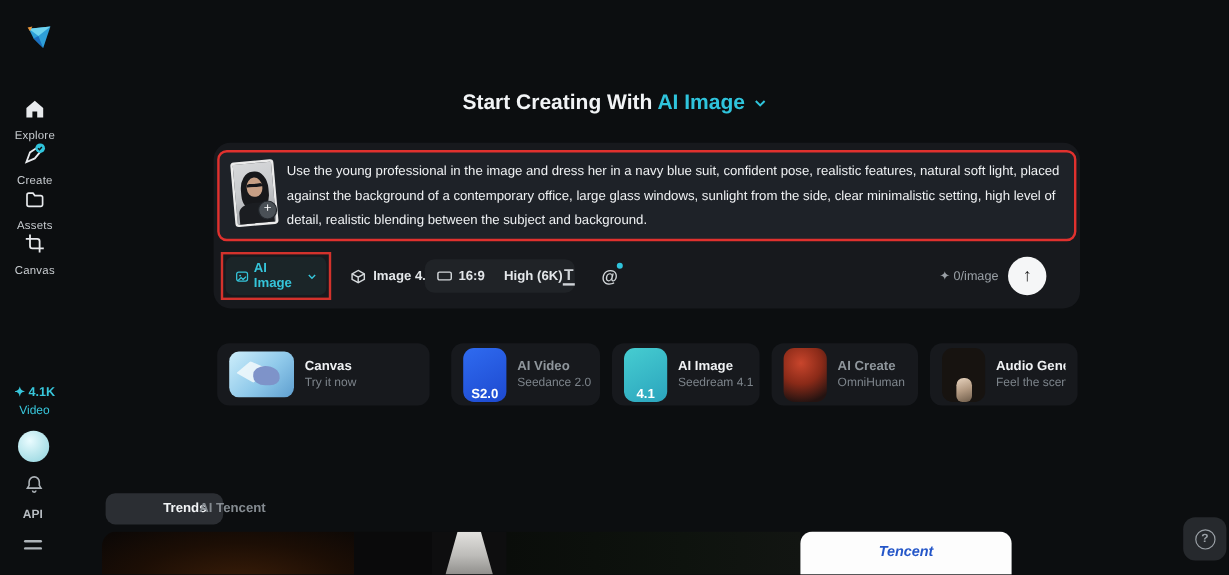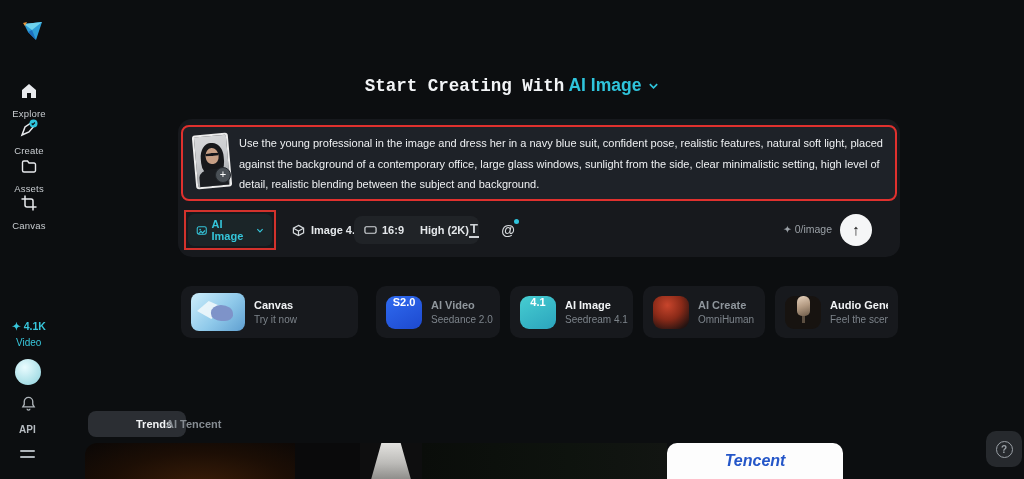--- a/index.html
+++ b/index.html
@@ -17,21 +17,21 @@
   .plan    { position:absolute; left:16px; top:337px; color:#38c7dc; font-size:10px; cursor:pointer; }
   .avatar  { position:absolute; left:15px; top:359px; width:26px; height:26px; border-radius:50%;
              background:radial-gradient(circle at 38% 32%, #eafcff 0%, #bfe9ef 45%, #8fd2dd 100%); cursor:pointer; }
   .bell    { position:absolute; left:20px; top:395px; cursor:pointer; }
   .api     { position:absolute; left:19px; top:424px; font-size:10px; color:#b7bcc1; font-weight:bold; cursor:pointer; }
   .burger  { position:absolute; left:20px; top:450px; cursor:pointer; }
   .burger i{ display:block; height:2px; background:#aeb4b9; border-radius:2px; margin-bottom:4px; }
   .burger i:first-child{ width:15px; } .burger i:last-child{ width:15px; }
   
   .heading { position:absolute; left:0; right:0; top:75px; text-align:center; font-size:17.5px; font-weight:bold; }
-  .heading .pre { color:#f2f4f6;font-family:Liberation Mono, monospace; }
+  .heading .pre { color:#f2f4f6; }
   .heading .mode { color:#2fc4dc; cursor:pointer; }
   .heading svg { vertical-align:middle; margin-left:2px; }
   
   .composer { position:absolute; left:178px; top:119px; width:722px; height:138px;
               background:#17191d; border-radius:14px; }
   .promptbox { position:absolute; left:3px; top:6px; width:716px; height:76px;
                border:2px solid #e0312e; border-radius:8px; background:#1e2228; cursor:text; }
   .pthumb { position:absolute; left:11px; top:7px; width:36px; height:54px; transform:rotate(-5deg);
             border:2px solid #ececec; border-radius:3px; overflow:hidden; cursor:pointer;
             background:linear-gradient(165deg,#d7d8da 0%,#c9cbce 45%,#9a9da1 100%); }
@@ -62,21 +62,21 @@
   .cost { position:absolute; right:68px; top:16px; font-size:10.5px; color:#9aa0a6; cursor:default; }
   .send { position:absolute; right:28px; top:7px; width:32px; height:32px; border-radius:50%;
           background:#f5f6f7; color:#111; font-size:15px; font-weight:bold; text-align:center;
           line-height:31px; cursor:pointer; }
   
   .card { position:absolute; top:286px; height:52px; background:#17191d; border-radius:10px;
           display:flex; align-items:center; padding:0 10px; gap:9px; cursor:pointer; }
   .card .tt { font-size:11px; font-weight:bold; color:#f0f2f4; white-space:nowrap; overflow:hidden; }
   .card .tt.dim { color:#8f969c; }
   .card .st { font-size:10px; color:#7d848b; margin-top:3px; white-space:nowrap; }
-  .cicon { width:36px; height:33px; border-radius:9px; flex:none; display:flex; align-items:flex-start;
+  .cicon { width:36px; height:45px; border-radius:9px; flex:none; display:flex; align-items:flex-end;
            justify-content:center; font-size:11px; font-weight:bold; color:#fff; position:relative; overflow:hidden; }
   .thumb-canvas { width:54px; height:38px; border-radius:8px; flex:none; position:relative; overflow:hidden;
            background:linear-gradient(135deg,#cdeefb 0%,#8fc9ea 55%,#5f9fd0 100%); }
   .wing { position:absolute; left:6px; top:8px; width:26px; height:18px; background:#eef7fb;
           clip-path:polygon(0 55%, 45% 0, 100% 35%, 55% 100%); opacity:.9; }
   .horse { position:absolute; left:20px; top:12px; width:22px; height:16px; background:#7e93c9; border-radius:50% 60% 40% 50%; }
   .ic-video { background:linear-gradient(150deg,#2f6bf0 0%,#1d49cf 100%); }
   .ic-image { background:linear-gradient(150deg,#46cdd1 0%,#2ba4bd 100%); }
   .ic-avatar{ background:radial-gradient(circle at 40% 28%,#c8452c 0%,#8a2a18 45%,#241311 85%); }
   .ic-audio { background:#171310; }
@@ -97,21 +97,21 @@
         font-style:italic; font-family:"DejaVu Serif", serif; }
   .wm .star { font-style:normal; font-family:"Liberation Sans", sans-serif; margin-right:2px; font-size:8px; }
   .seg2 { width:210px; background:radial-gradient(ellipse at 55% 120%, #3a1d08 0%, #1c0e05 55%, #0a0706 100%); }
   .seg3 { width:65px; background:#0a0a0b; }
   .seg4 { width:62px; background:#0e0e0f; }
   .statue { position:absolute; left:9px; top:0; width:44px; height:36px;
             background:linear-gradient(180deg,#e3e2df 0%,#bdbcb9 55%,#8f8e8b 100%);
             clip-path:polygon(28% 0, 72% 0, 95% 100%, 5% 100%); }
   .seg5 { width:245px; background:linear-gradient(90deg,#0a0d0a 0%,#0e130e 60%,#121512 100%); }
   .seg6 { width:176px; background:#fdfdfd; border-radius:10px 10px 0 0; text-align:center; }
-  .tencent { margin-top:9px; display:inline-block; color:#2456c8; font-size:16px; font-weight:bold; font-style:italic; }
+  .tencent { margin-top:9px; display:inline-block; color:#2456c8; font-size:12px; font-weight:bold; font-style:italic; }
   
   .help { position:absolute; left:986px; top:431px; width:36px; height:36px; background:#26292d;
           border-radius:10px; display:flex; align-items:center; justify-content:center; cursor:pointer; }
   .help span { width:17px; height:17px; border:1.5px solid #9aa0a6; border-radius:50%; color:#9aa0a6;
                font-size:10px; font-weight:bold; text-align:center; line-height:16px; }
 </style>
 </head>
 <body>
 
 <div class="app">
@@ -221,21 +221,21 @@
         <span>Image 4.1</span>
       </div>
 
       <div class="pill" style="left:176px; background:#202327; gap:16px;">
         <span style="display:flex;align-items:center;gap:5px;">
           <svg width="13" height="10" viewBox="0 0 14 10">
               <rect x="1" y="1.5" width="12" height="7" rx="1.5" fill="none" stroke="#d4d8db" stroke-width="1.3"></rect>
             </svg>
           <span>16:9</span>
         </span>
-        <span>High (2K)</span>
+        <span>High (6K)</span>
       </div>
 
       <div class="iconbtn" style="left:282px;">
           <span class="ticon">T</span>
         </div>
       <div class="iconbtn" style="left:316px;">
           <span class="at">@<i></i></span>
         </div>
 
       <div class="cost">✦ <span>0/image</span></div>

